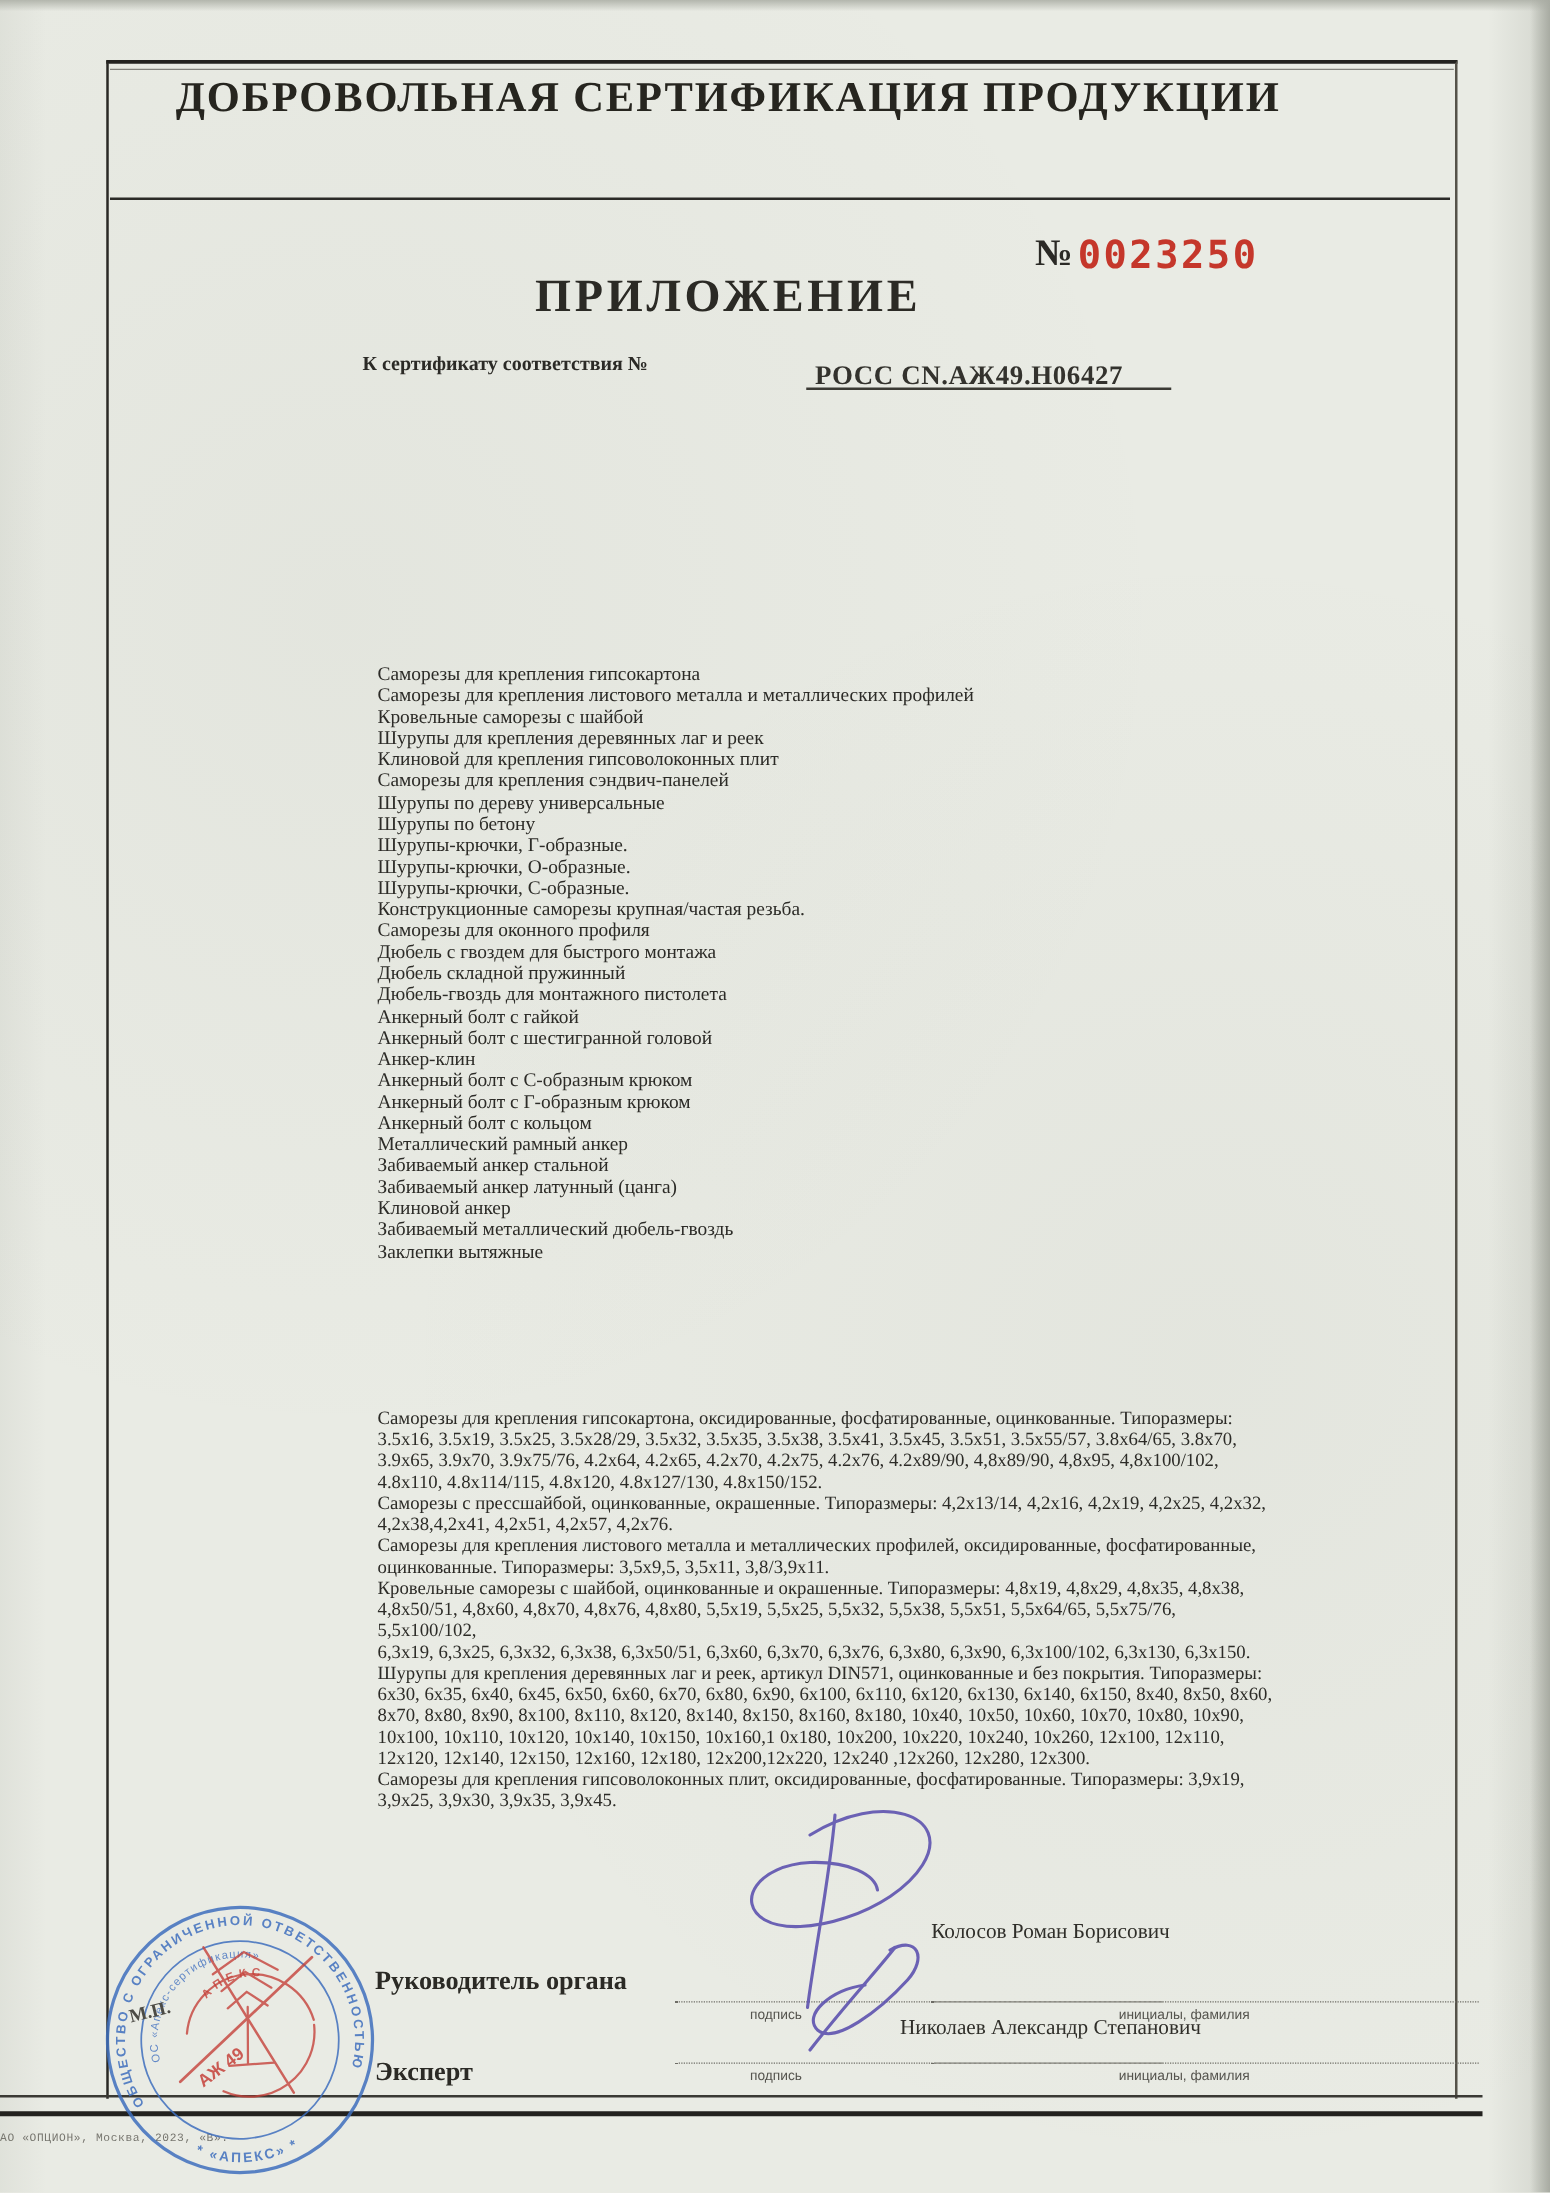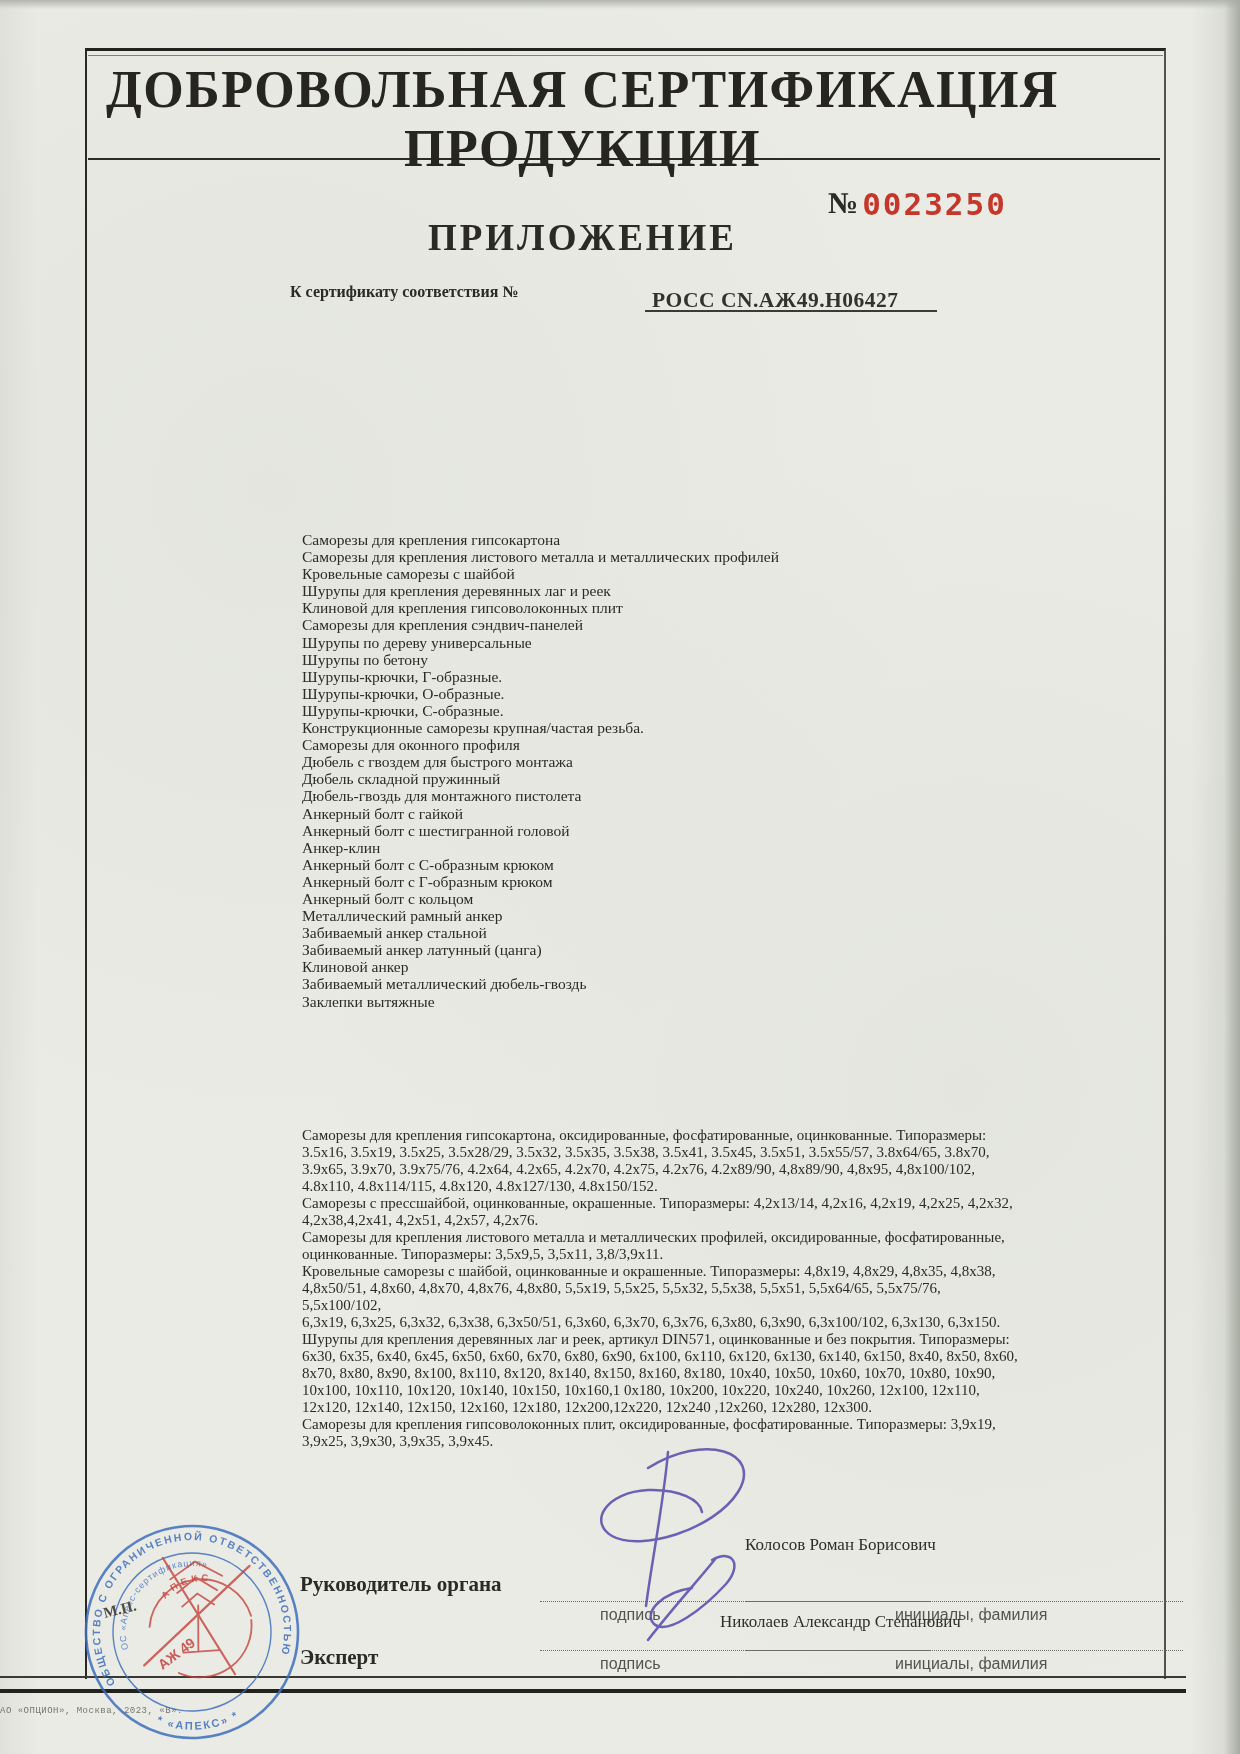--- a/index.html
+++ b/index.html
@@ -19,42 +19,42 @@
   .edge-right{right:0;top:0;width:16px;height:1754px;background:linear-gradient(270deg,#a8aba2, rgba(168,171,162,0));}
   
   .frame{left:85px;top:48px;width:1077px;height:1628px;
     border-top:3.5px solid #23221f;border-left:2.5px solid #2a2925;border-right:2px solid #555249;}
   .frame::after{content:"";position:absolute;left:1px;right:1px;top:4px;border-top:1.2px solid rgba(45,44,38,.55);}
   .rule-under-banner{left:88px;top:158px;width:1072px;height:2.2px;background:#2b2a27;}
   .bottom-rule-1{left:0;top:1676px;width:1186px;height:2px;background:#3a3934;}
   .bottom-rule-2{left:0;top:1689px;width:1186px;height:3.5px;background:#23221f;}
 
   .banner{left:85px;top:60px;width:995px;text-align:center;
-    font-size:52px;font-weight:bold;letter-spacing:1.5px;color:#26251f;
+    font-size:34px;font-weight:bold;letter-spacing:1.5px;color:#26251f;
     font-family:"Liberation Serif", serif;}
   .doc-number{left:828px;top:186px;white-space:nowrap;}
   .doc-number .no{font-size:30px;font-weight:bold;color:#2b2a26;}
   .doc-number .digits{font-family:"DejaVu Sans Mono", monospace;font-size:31px;font-weight:bold;
     letter-spacing:2px;color:#c5372b;vertical-align:-2px;}
   .doc-title{left:85px;top:216px;width:995px;text-align:center;
     font-size:37px;font-weight:bold;letter-spacing:3px;color:#2b2a25;}
   .subtitle-label{left:290px;top:283px;font-size:16px;font-weight:bold;color:#2b2a26;}
   .cert-number{left:652px;top:288px;font-size:21.5px;font-weight:bold;letter-spacing:.5px;color:#33322d;}
   .cert-underline{left:645px;top:310px;width:292px;height:2px;background:#3b3a34;}
 
   .products{left:302px;top:531px;width:860px;font-size:15.5px;line-height:17.1px;color:#2c2b27;}
   .products .item{white-space:nowrap;}
 
   .specs{left:302px;top:1127px;width:865px;font-size:15px;line-height:17px;color:#2c2b27;}
   .specs .line{white-space:nowrap;}
 
   .sig-name{font-size:17px;color:#2f2e29;white-space:nowrap;}
   .sig-role{font-size:21px;font-weight:bold;color:#2b2a25;white-space:nowrap;}
   .sig-line{height:0;border-top:1.6px dotted #6e6d66;}
-  .sig-caption{font-family:"Liberation Sans", sans-serif;font-size:16px;color:#55544e;white-space:nowrap;}
+  .sig-caption{font-family:"Liberation Sans", sans-serif;font-size:11px;color:#55544e;white-space:nowrap;}
 
   .name1{left:745px;top:1535px;}
   .role1{left:300px;top:1572px;}
   .line1a{left:540px;top:1601px;width:390px;}
   .cap1a{left:600px;top:1606px;}
   .line1b{left:745px;top:1601px;width:438px;}
   .cap1b{left:895px;top:1606px;}
 
   .name2{left:720px;top:1612px;}
   .role2{left:300px;top:1645px;}

